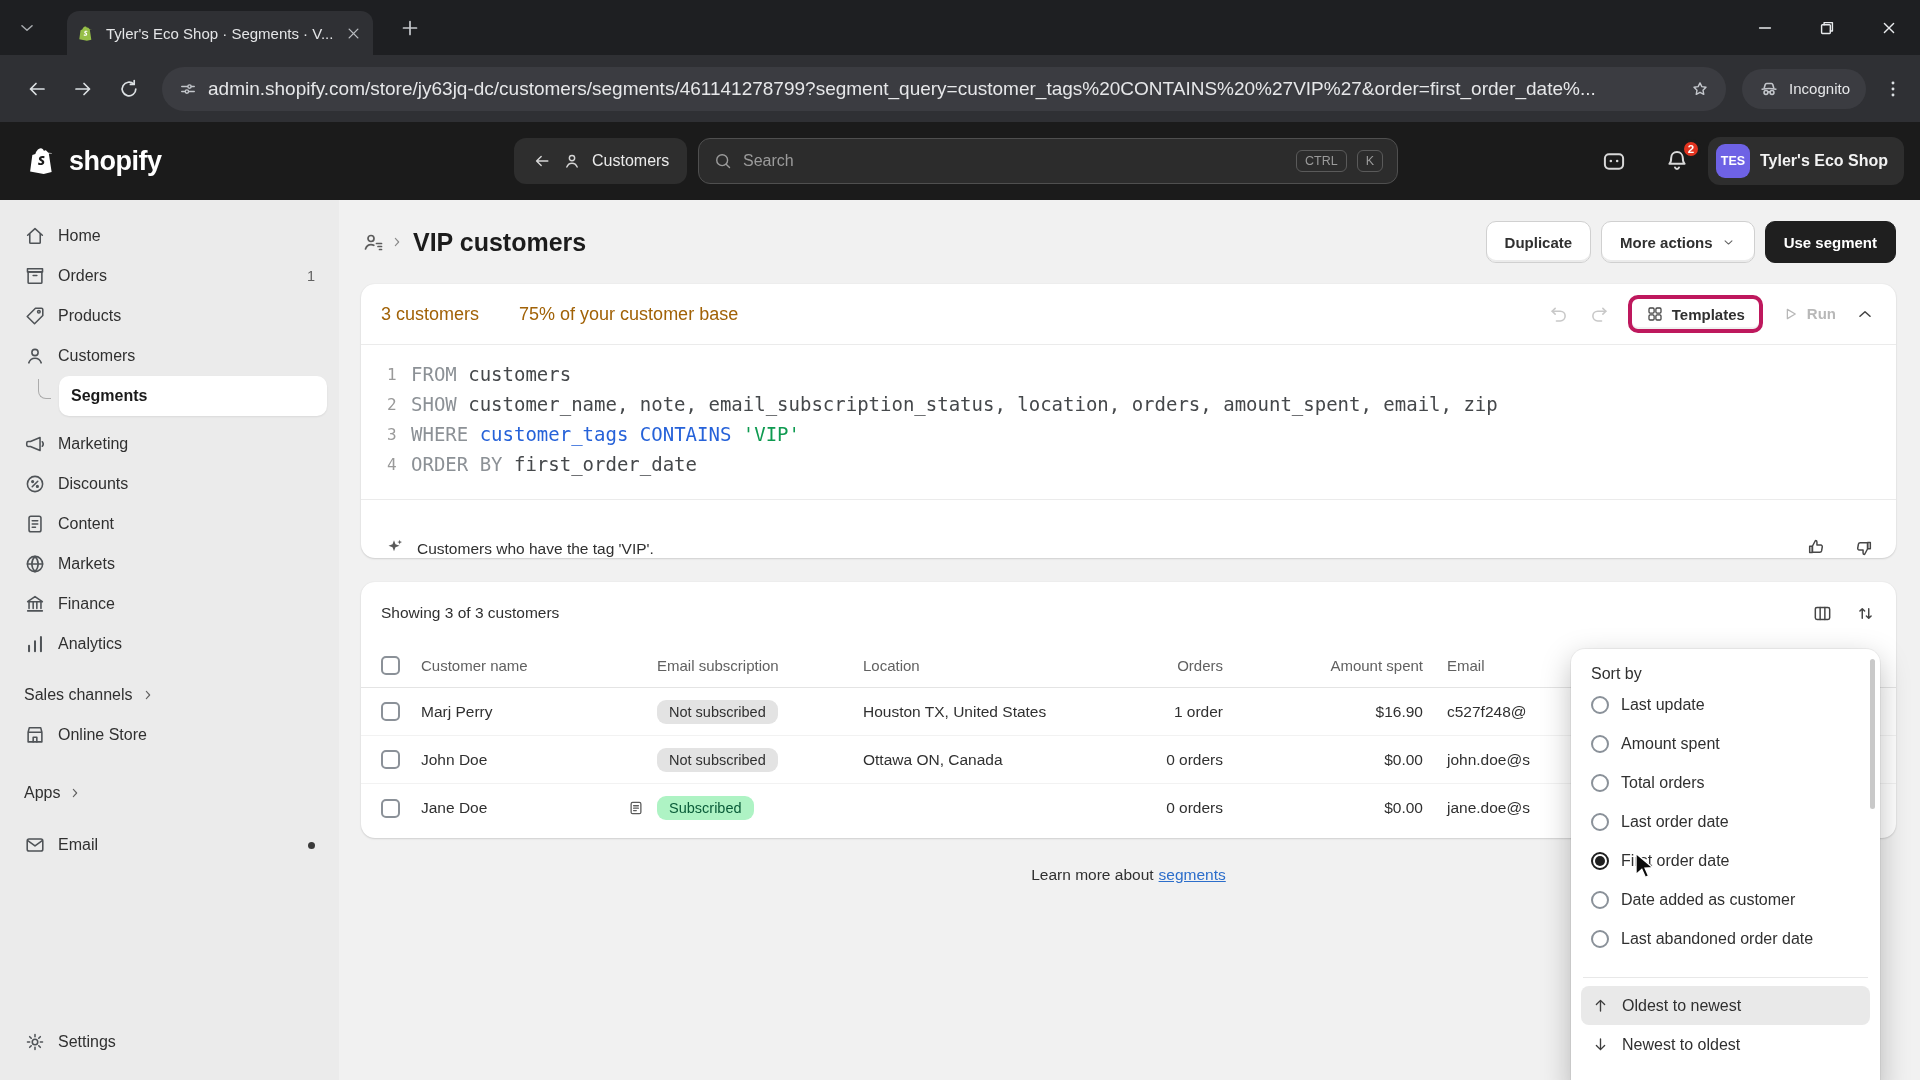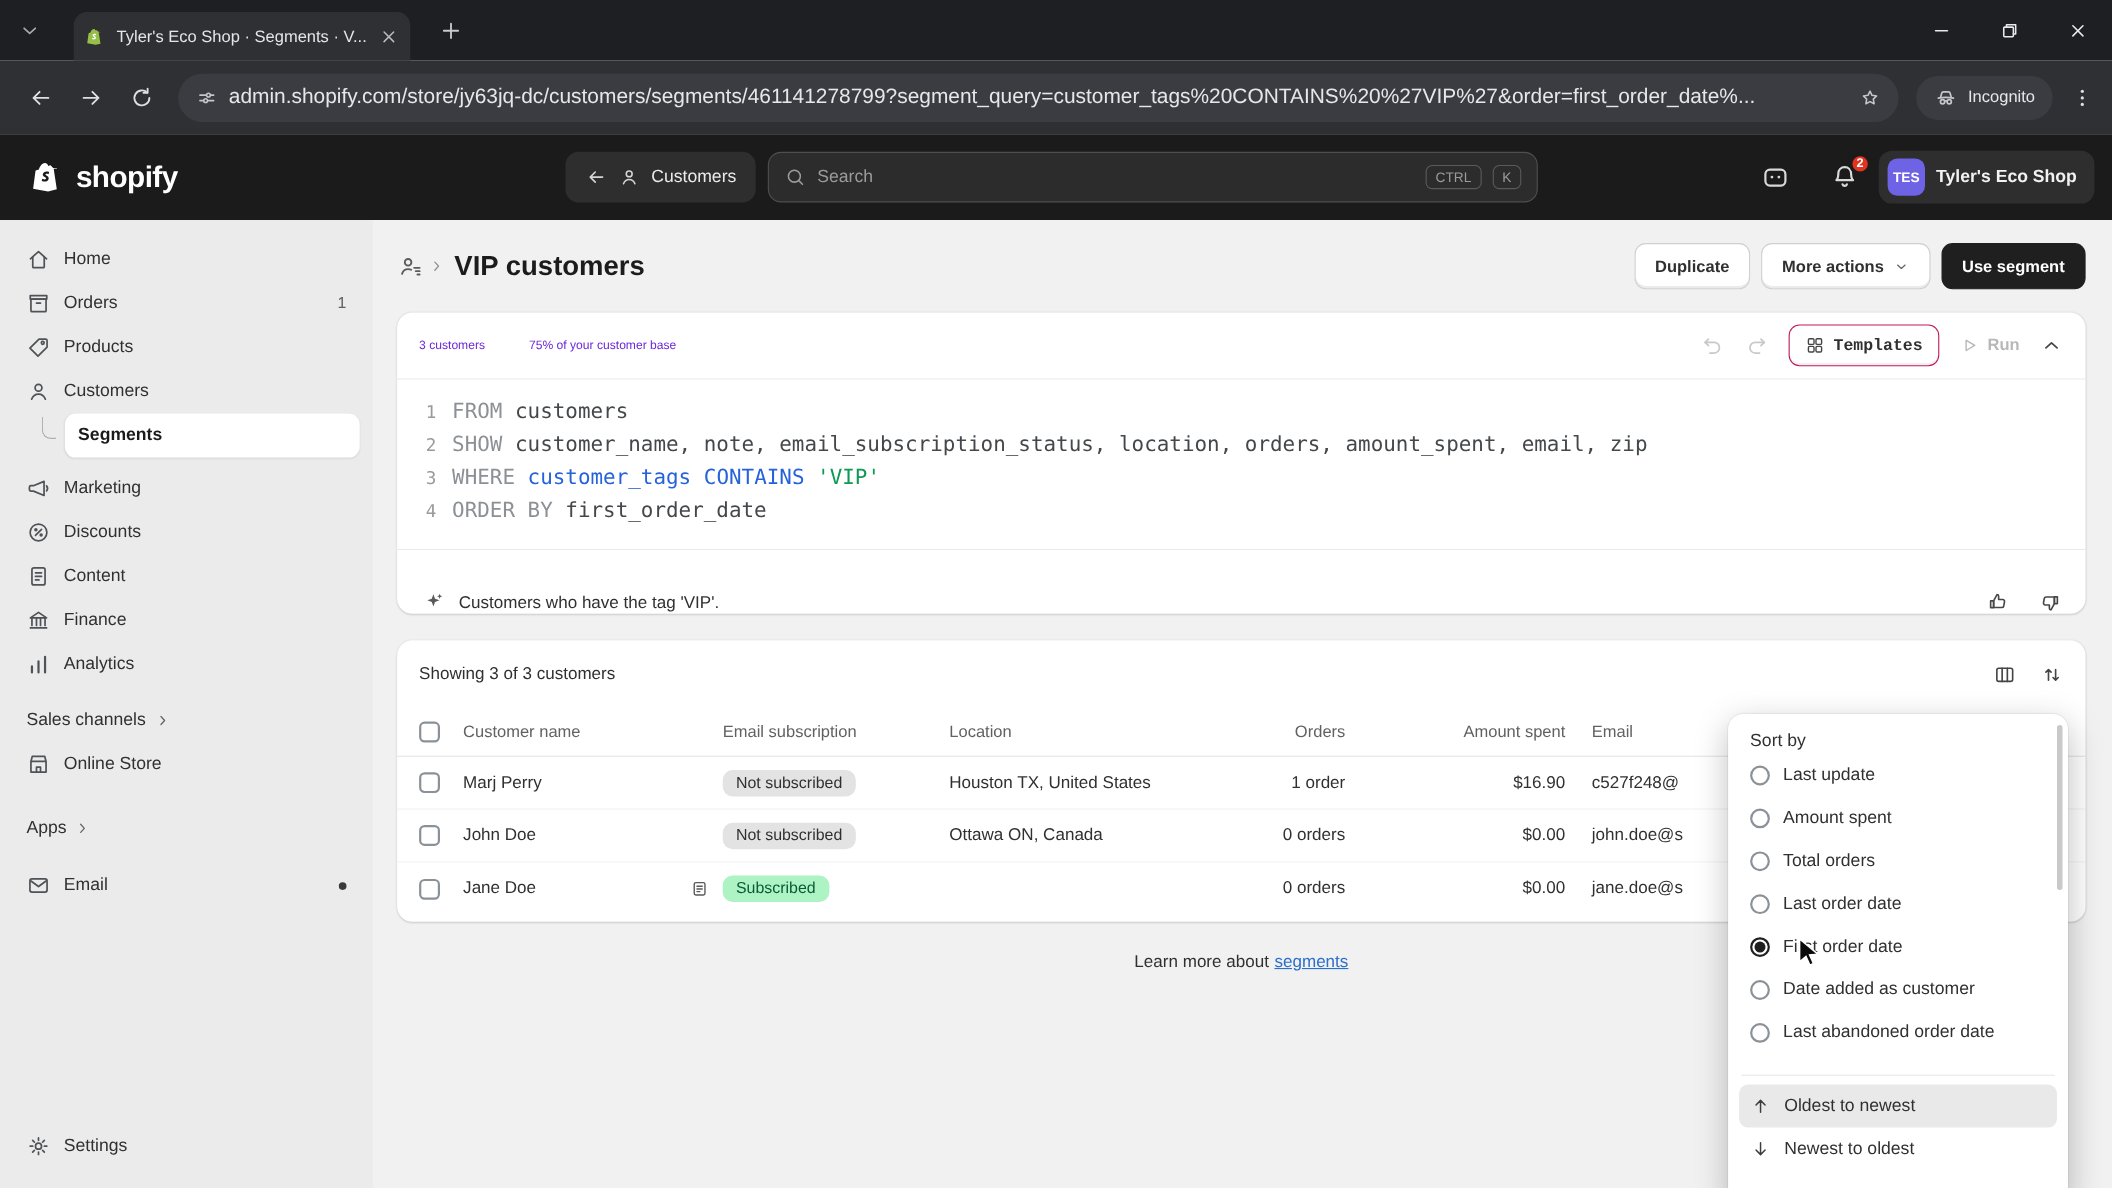--- a/index.html
+++ b/index.html
@@ -70,24 +70,24 @@
   .bc-ic{width:24px;height:24px;color:#5c5c5c}
   .bc-chev{width:16px;height:16px;color:#8a8a8a;margin:0 4px}
   .page-title{font-size:25px;font-weight:700;color:#1c1c1c;margin-left:4px}
   .head-actions{margin-left:auto;display:flex;gap:10px;align-items:center}
   .btn{height:42px;padding:0 18px;border-radius:10px;background:#fff;border:1px solid #d0d0d0;box-shadow:inset 0 -2px 0 rgba(0,0,0,.08);font-size:15px;font-weight:600;color:#303030;display:flex;align-items:center;gap:8px;font-family:inherit}
   .btn .chev{width:15px;height:15px;color:#616161}
   .btn.dark{background:#1f1f1f;border-color:#1f1f1f;color:#fff;box-shadow:none}
 
   .card{background:#fff;border-radius:14px;box-shadow:0 1px 2px rgba(0,0,0,.13),0 0 2px rgba(0,0,0,.06)}
   .qc-head{height:60px;display:flex;align-items:center;padding:0 20px;gap:40px}
-  .qc-count,.qc-base{font-size:11px;color:#6d28d9}
+  .qc-count,.qc-base{font-size:18px;color:#a16207}
   .qc-tools{margin-left:auto;display:flex;align-items:center;gap:18px}
   .tool-ic{width:22px;height:22px;color:#c8c8c8}
-  .chipbtn{height:38px;padding:0 14px;border:1px solid #be185d;border-radius:10px;display:flex;align-items:center;gap:8px;font-size:15px;font-weight:600;color:#303030;background:#fff;box-shadow:inset 0 -2px 0 rgba(0,0,0,.06);font-family:Liberation Mono, monospace}
+  .chipbtn{height:38px;padding:0 14px;border:4px solid #be185d;border-radius:10px;display:flex;align-items:center;gap:8px;font-size:15px;font-weight:600;color:#303030;background:#fff;box-shadow:inset 0 -2px 0 rgba(0,0,0,.06);font-family:Liberation Sans, sans-serif}
   .chip-svg{width:18px;height:18px;color:#454545}
   .run{display:flex;align-items:flex-start;gap:8px;color:#b8b8b8;font-size:15px;font-weight:600}
   .run .chip-svg{color:#b8b8b8}
   .collapse{width:22px;height:22px;color:#454545}
   .divider{height:1px;background:#ebebeb}
   .code{padding:14px 0 20px}
   .code-line{display:flex;align-items:center;height:30px;font-family:"DejaVu Sans Mono",monospace;font-size:19px}
   .ln{width:44px;padding-left:26px;color:#9a9a9a;font-size:16px;margin-right:6px;flex-shrink:0}
   .tk-kw{color:var(--code-keyword,#8c9196)}
   .tk-fld{color:var(--code-field,#45484b)}
@@ -357,20 +357,28 @@
             </svg></span>
           <span>Discounts</span>
         </div>
         <div class="sb-item" data-name="sidebar-item-content">
           <span class="sb-ic" data-name="content-icon"><svg viewBox="0 0 24 24" fill="none" stroke="currentColor" stroke-width="1.7" stroke-linecap="round" stroke-linejoin="round">
               <rect x="5.5" y="3.5" width="13" height="17" rx="2"></rect>
               <path d="M9 8.5h6M9 12h6M9 15.5h3.5"></path>
             </svg></span>
           <span>Content</span>
         </div>
+        <div class="sb-item" data-name="sidebar-item-markets">
+          <span class="sb-ic" data-name="markets-icon"><svg viewBox="0 0 24 24" fill="none" stroke="currentColor" stroke-width="1.7" stroke-linecap="round" stroke-linejoin="round">
+              <circle cx="12" cy="12" r="8.3"></circle>
+              <path d="M3.7 12h16.6"></path>
+              <path d="M12 3.7c-4.6 4.8-4.6 11.8 0 16.6 4.6-4.8 4.6-11.8 0-16.6z"></path>
+            </svg></span>
+          <span>Markets</span>
+        </div>
         <div class="sb-item" data-name="sidebar-item-finance">
           <span class="sb-ic" data-name="finance-icon"><svg viewBox="0 0 24 24" fill="none" stroke="currentColor" stroke-width="1.7" stroke-linecap="round" stroke-linejoin="round">
               <path d="M4 9.5 12 4l8 5.5H4z"></path>
               <path d="M5.5 9.5V17M10 9.5V17M14 9.5V17M18.5 9.5V17M4 19.5h16"></path>
             </svg></span>
           <span>Finance</span>
         </div>
         <div class="sb-item" data-name="sidebar-item-analytics">
           <span class="sb-ic" data-name="analytics-icon"><svg viewBox="0 0 24 24" fill="none" stroke="currentColor" stroke-width="1.7" stroke-linecap="round" stroke-linejoin="round">
               <path d="M5.5 20v-6M12 20V9M18.5 20V4.5" stroke-width="2.2"></path>

